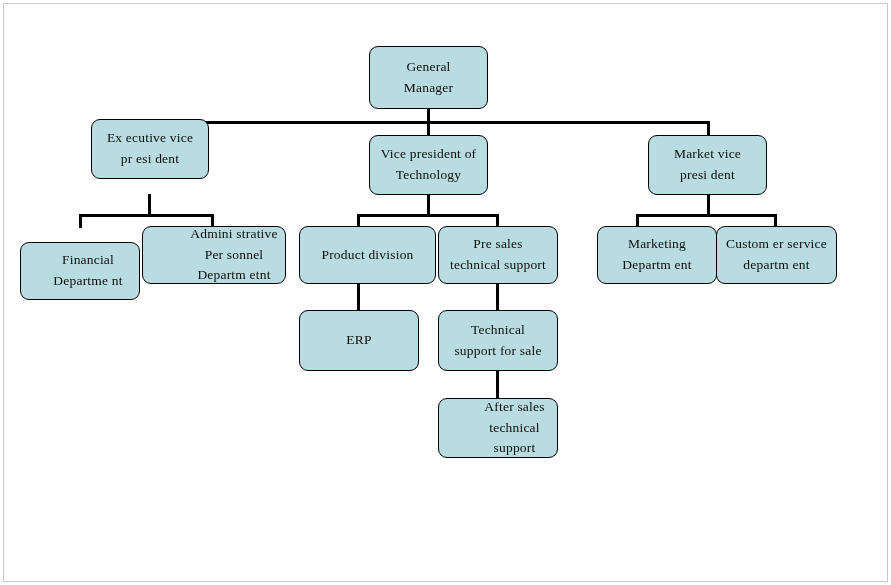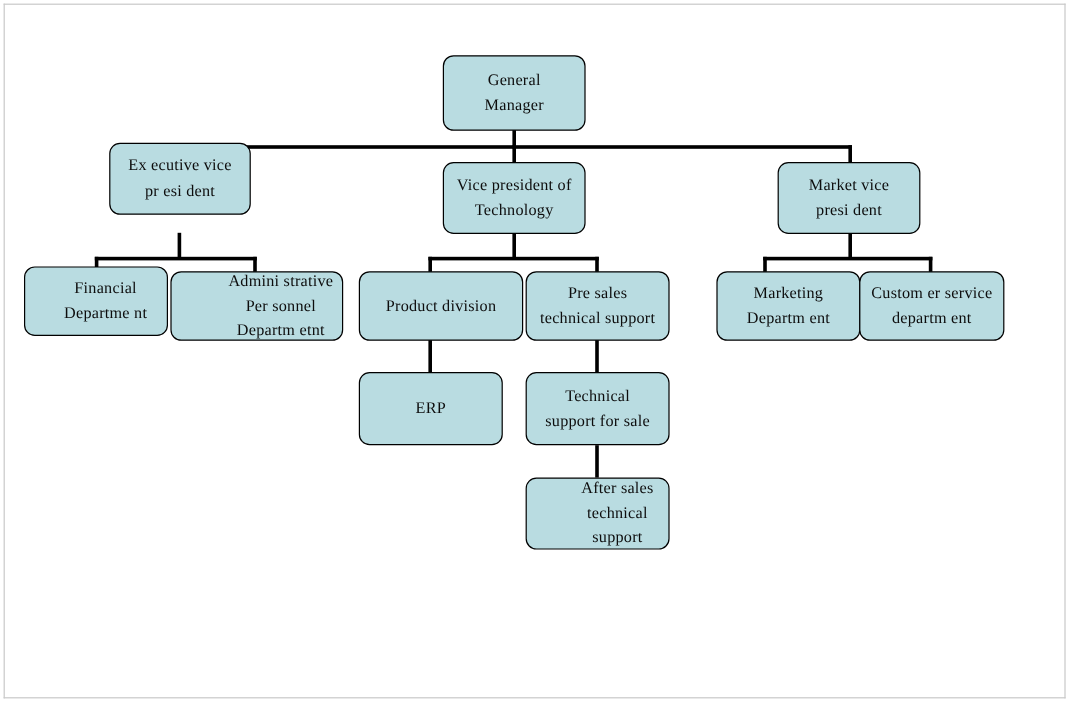--- a/index.html
+++ b/index.html
@@ -95,21 +95,21 @@
   <div class="node" style="left:369px; top:135px; width:119px; height:60px;">
     <span class="label">Vice president of
 Technology</span>
   </div>
 
   <div class="node" style="left:648px; top:135px; width:119px; height:60px;">
     <span class="label">Market vice
 presi dent</span>
   </div>
 
-  <div class="node" style="left:20px; top:222px; width:120px; height:58px;padding-left:16px;">
+  <div class="node" style="left:20px; top:242px; width:120px; height:58px;padding-left:16px;">
     <span class="label">Financial
 Departme nt</span>
   </div>
 
   <div class="node" style="left:142px; top:226px; width:144px; height:58px;padding-left:40px;">
     <span class="label">Admini strative
 Per sonnel Departm etnt</span>
   </div>
 
   <div class="node" style="left:299px; top:226px; width:137px; height:58px;">

